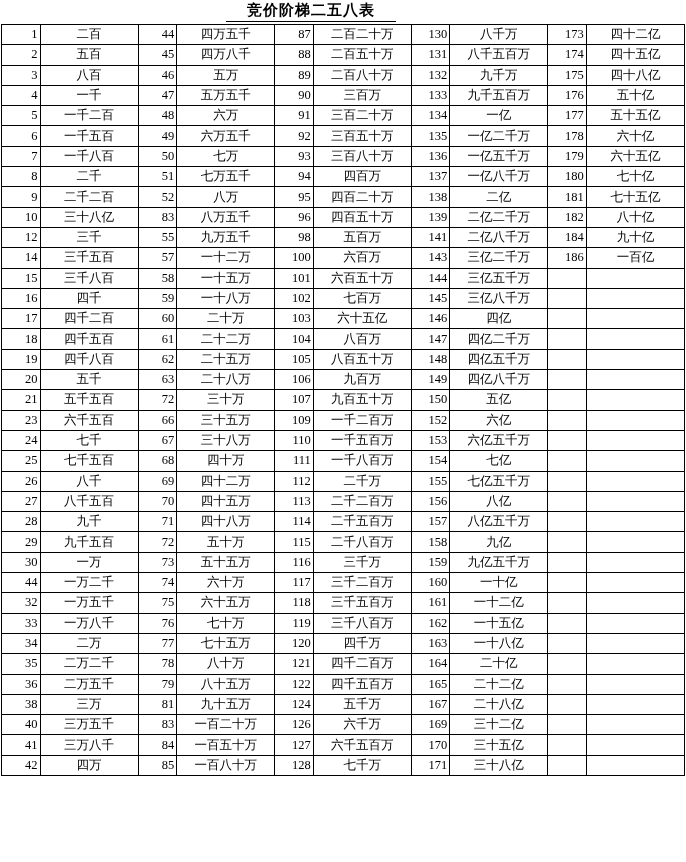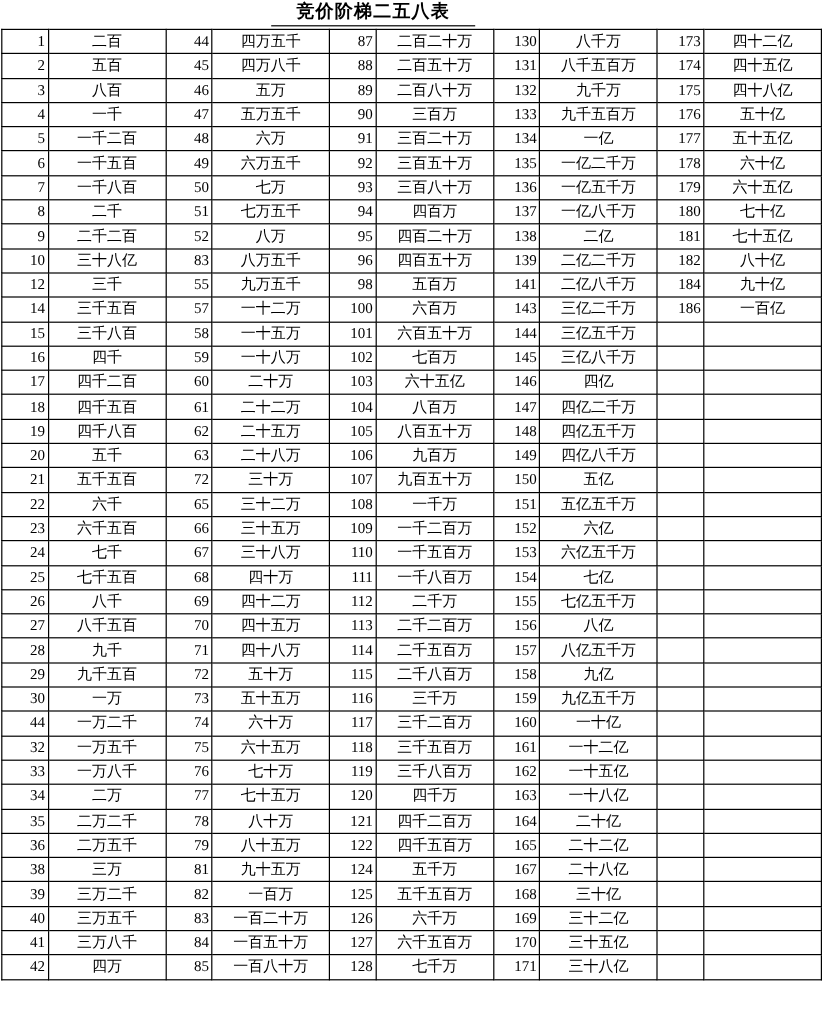--- a/index.html
+++ b/index.html
@@ -294,32 +294,20 @@
           <td class="num">72</td>
           <td class="val">三十万</td>
           <td class="num">107</td>
           <td class="val">九百五十万</td>
           <td class="num">150</td>
           <td class="val">五亿</td>
           <td class="num empty-nb"></td>
           <td class="val empty-nb"></td>
         </tr>
         <tr>
-          <td class="num">22</td>
-          <td class="val">六千</td>
-          <td class="num">65</td>
-          <td class="val">三十二万</td>
-          <td class="num">108</td>
-          <td class="val">一千万</td>
-          <td class="num">151</td>
-          <td class="val">五亿五千万</td>
-          <td class="num empty-nb"></td>
-          <td class="val empty-nb"></td>
-        </tr>
-        <tr>
           <td class="num">23</td>
           <td class="val">六千五百</td>
           <td class="num">66</td>
           <td class="val">三十五万</td>
           <td class="num">109</td>
           <td class="val">一千二百万</td>
           <td class="num">152</td>
           <td class="val">六亿</td>
           <td class="num empty-nb"></td>
           <td class="val empty-nb"></td>
@@ -486,32 +474,20 @@
           <td class="num">81</td>
           <td class="val">九十五万</td>
           <td class="num">124</td>
           <td class="val">五千万</td>
           <td class="num">167</td>
           <td class="val">二十八亿</td>
           <td class="num empty-nb"></td>
           <td class="val empty-nb"></td>
         </tr>
         <tr>
-          <td class="num">39</td>
-          <td class="val">三万二千</td>
-          <td class="num">82</td>
-          <td class="val">一百万</td>
-          <td class="num">125</td>
-          <td class="val">五千五百万</td>
-          <td class="num">168</td>
-          <td class="val">三十亿</td>
-          <td class="num empty-nb"></td>
-          <td class="val empty-nb"></td>
-        </tr>
-        <tr>
           <td class="num">40</td>
           <td class="val">三万五千</td>
           <td class="num">83</td>
           <td class="val">一百二十万</td>
           <td class="num">126</td>
           <td class="val">六千万</td>
           <td class="num">169</td>
           <td class="val">三十二亿</td>
           <td class="num empty-nb"></td>
           <td class="val empty-nb"></td>

